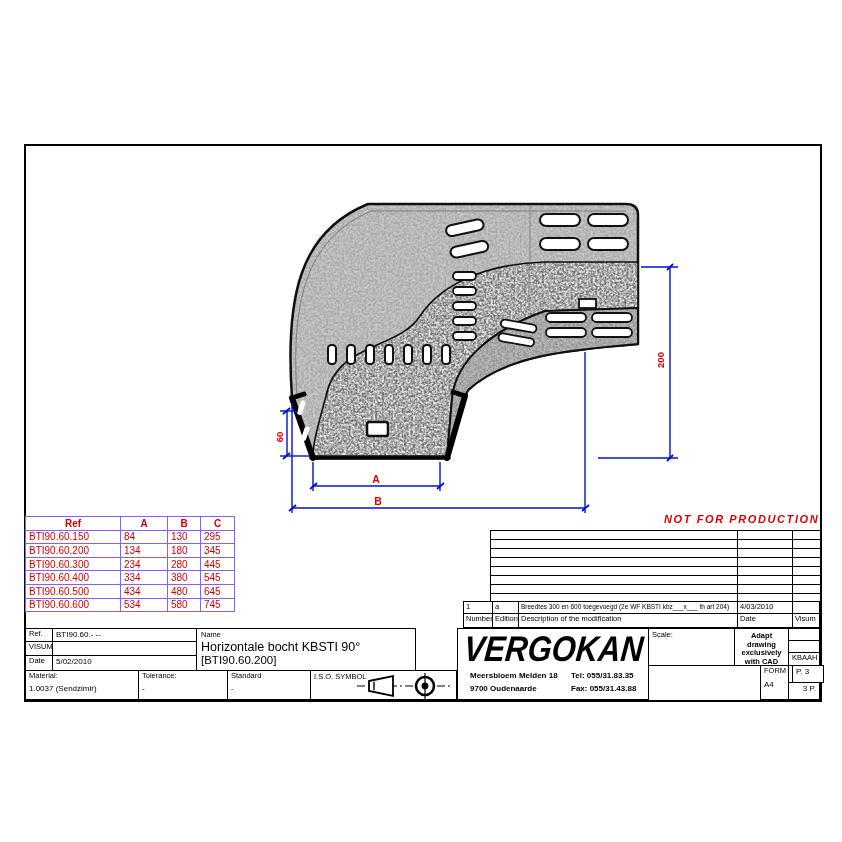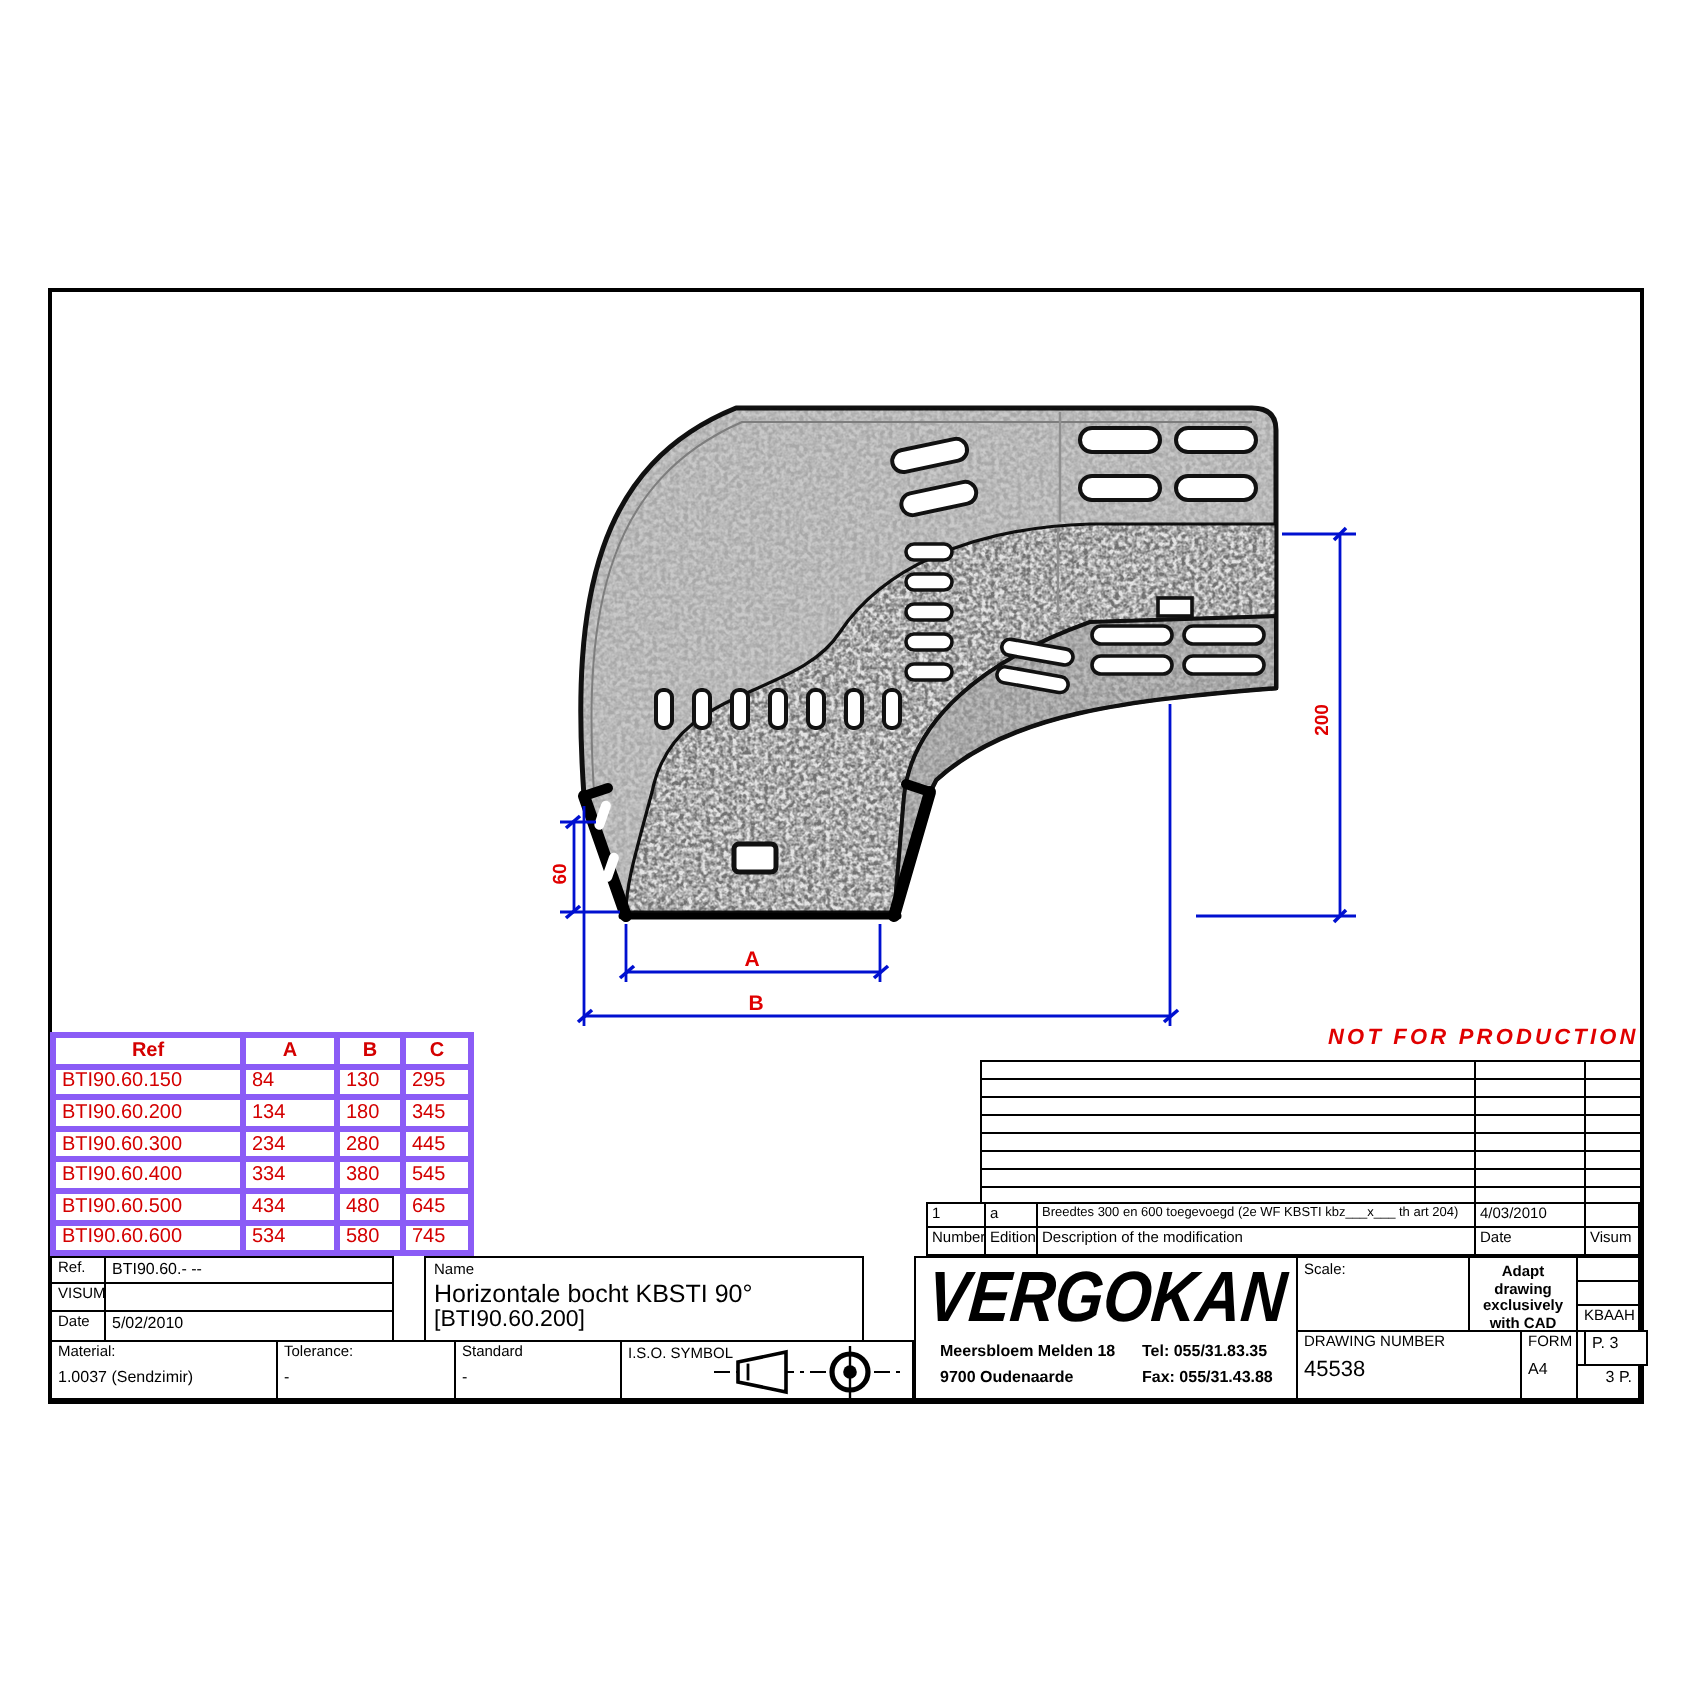--- a/index.html
+++ b/index.html
@@ -8,21 +8,21 @@
   .frame{position:absolute;left:24px;top:144px;width:794px;height:554px;border:2px solid #000;}
   .abs{position:absolute;box-sizing:border-box;}
   .cell{position:absolute;box-sizing:border-box;border:1px solid #000;background:#fff;
         font-size:8px;line-height:1.15;padding:1px 3px;overflow:hidden;white-space:nowrap;}
   .lbl{font-size:7.5px;}
   .nfp{position:absolute;left:664px;top:513px;width:156px;text-align:left;
        color:#e00000;font-size:11px;font-weight:bold;font-style:italic;letter-spacing:1.6px;}
   
   table.parts{position:absolute;left:25px;top:516px;border-collapse:collapse;table-layout:fixed;
        color:#d40000;font-size:10px;}
-  table.parts th,table.parts td{border:3px solid #8b5cf6;height:12.6px;padding:0 3px;
+  table.parts th,table.parts td{border:1px solid #8b5cf6;height:12.6px;padding:0 3px;
        font-weight:normal;text-align:left;overflow:hidden;white-space:nowrap;}
   table.parts th{text-align:center;font-weight:bold;}
   
   .revlines{position:absolute;left:490px;top:530px;width:330px;height:72px;
        border-left:1px solid #000;
        background:repeating-linear-gradient(to bottom,#000 0 1px,transparent 1px 9px);}
   .vline{position:absolute;width:1px;background:#000;}
   .rcell{position:absolute;box-sizing:border-box;border:1px solid #000;background:#fff;
        font-size:7.5px;line-height:1.1;padding:1px 2px;overflow:hidden;white-space:nowrap;}
   .vergokan{font-size:31px;font-weight:bold;font-style:italic;letter-spacing:0px;
@@ -233,21 +233,21 @@
   <div class="rcell" style="left:737px;top:613px;width:56px;height:15px;">Date</div>
   <div class="rcell" style="left:792px;top:613px;width:28px;height:15px;">Visum</div>
 
   <div class="cell lbl" style="left:25px;top:628px;width:28px;height:14px;">Ref.</div>
   <div class="cell" style="left:52px;top:628px;width:145px;height:14px;">BTI90.60.- --</div>
   <div class="cell lbl" style="left:25px;top:641px;width:28px;height:15px;">VISUM</div>
   <div class="cell" style="left:52px;top:641px;width:145px;height:15px;"></div>
   <div class="cell lbl" style="left:25px;top:655px;width:28px;height:16px;">Date</div>
   <div class="cell" style="left:52px;top:655px;width:145px;height:16px;">5/02/2010</div>
 
-  <div class="cell" style="left:196px;top:628px;width:220px;height:43px;padding:1px 4px;margin-left:16px;">
+  <div class="cell" style="left:196px;top:628px;width:220px;height:43px;padding:1px 4px;">
     <span class="lbl">Name</span>
     <div class="big">Horizontale bocht KBSTI 90°</div>
     <div class="med">[BTI90.60.200]</div>
   </div>
 
   <div class="cell" style="left:25px;top:670px;width:136px;height:30px;">
     <div class="lbl">Material:</div>
     <div style="margin-top:3px;">1.0037 (Sendzimir)</div>
   </div>
   <div class="cell" style="left:138px;top:670px;width:90px;height:30px;">
@@ -280,24 +280,20 @@
 
   <div class="cell" style="left:648px;top:628px;width:87px;height:38px;">
     <span class="lbl">Scale:</span>
     <span></span>
   </div>
   <div class="cell" style="left:734px;top:628px;width:55px;height:38px;white-space:normal;text-align:center;font-size:7.5px;font-weight:bold;padding-top:3px;">Adapt drawing exclusively with CAD</div>
   <div class="cell" style="left:788px;top:628px;width:32px;height:13px;"></div>
   <div class="cell" style="left:788px;top:640px;width:32px;height:13px;"></div>
   <div class="cell" style="left:788px;top:652px;width:32px;height:14px;text-align:right;font-size:7.5px;">KBAAH</div>
 
-  <div class="cell" style="left:648px;top:665px;width:113px;height:35px;">
-    <div class="lbl">DRAWING NUMBER</div>
-    <div style="font-size:11px;margin-top:3px;">45538</div>
-  </div>
   <div class="cell" style="left:760px;top:665px;width:29px;height:35px;">
     <div class="lbl">FORM</div>
     <div style="margin-top:4px;">A4</div>
   </div>
   <div class="cell" style="left:792px;top:665px;width:32px;height:18px;">P. 3</div>
   <div class="cell" style="left:788px;top:682px;width:32px;height:18px;text-align:right;">3 P.</div>
 
 </div>
 
 </body></html>

